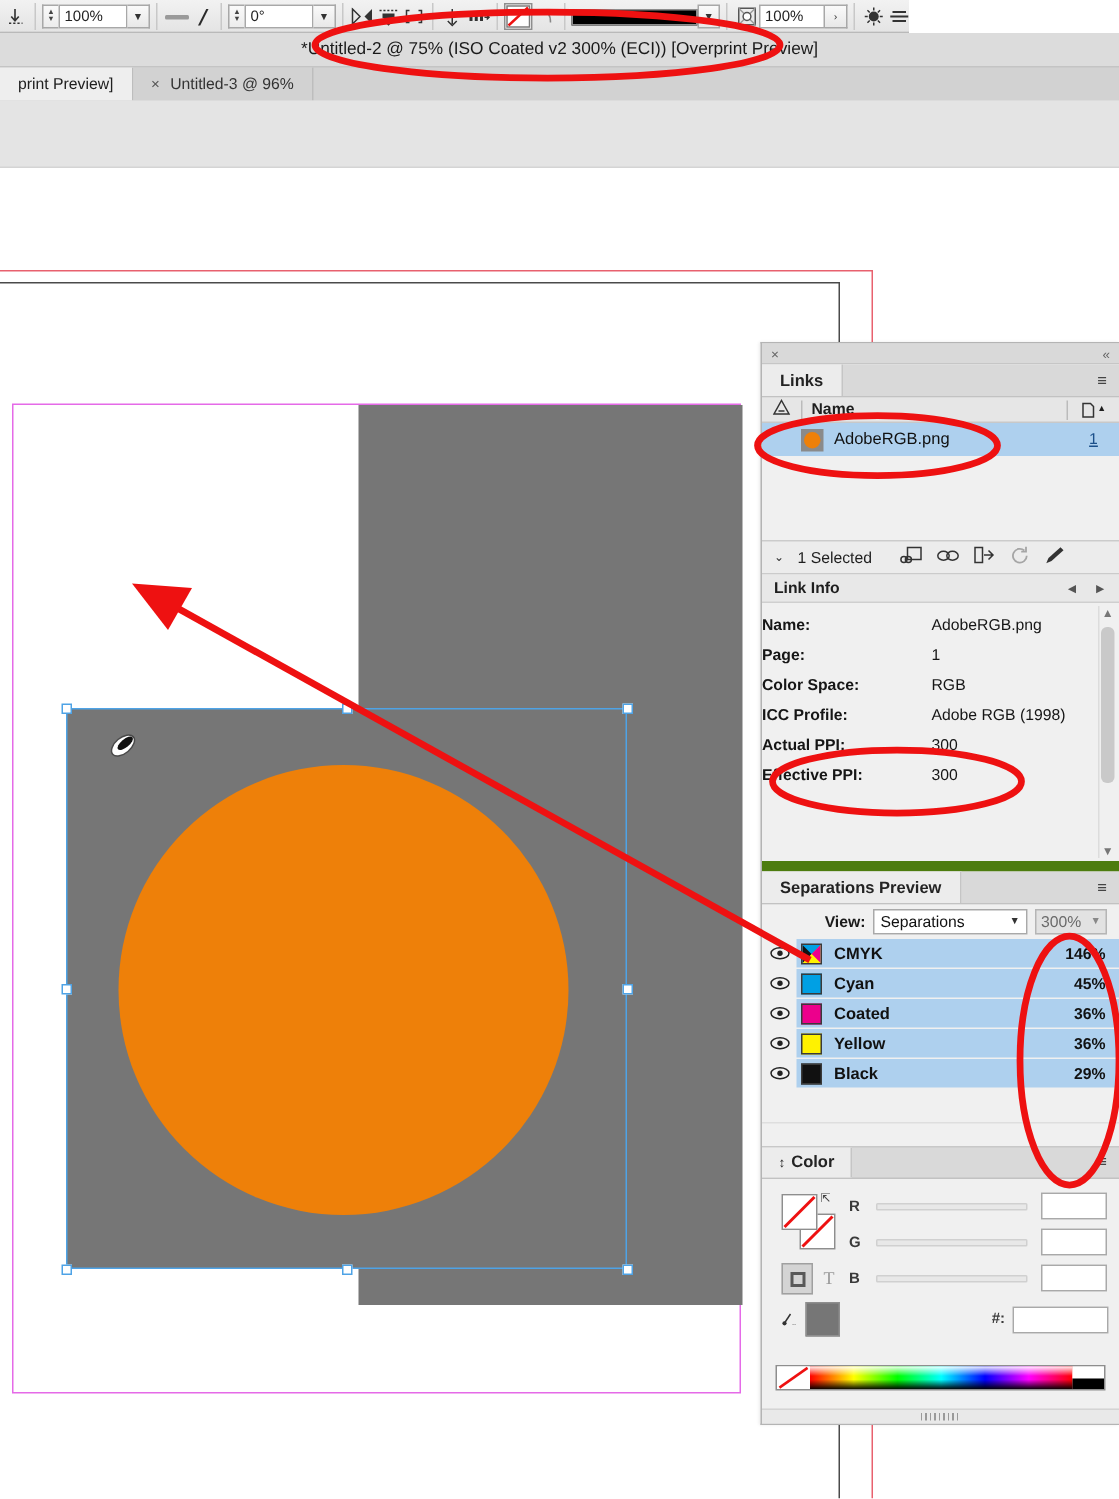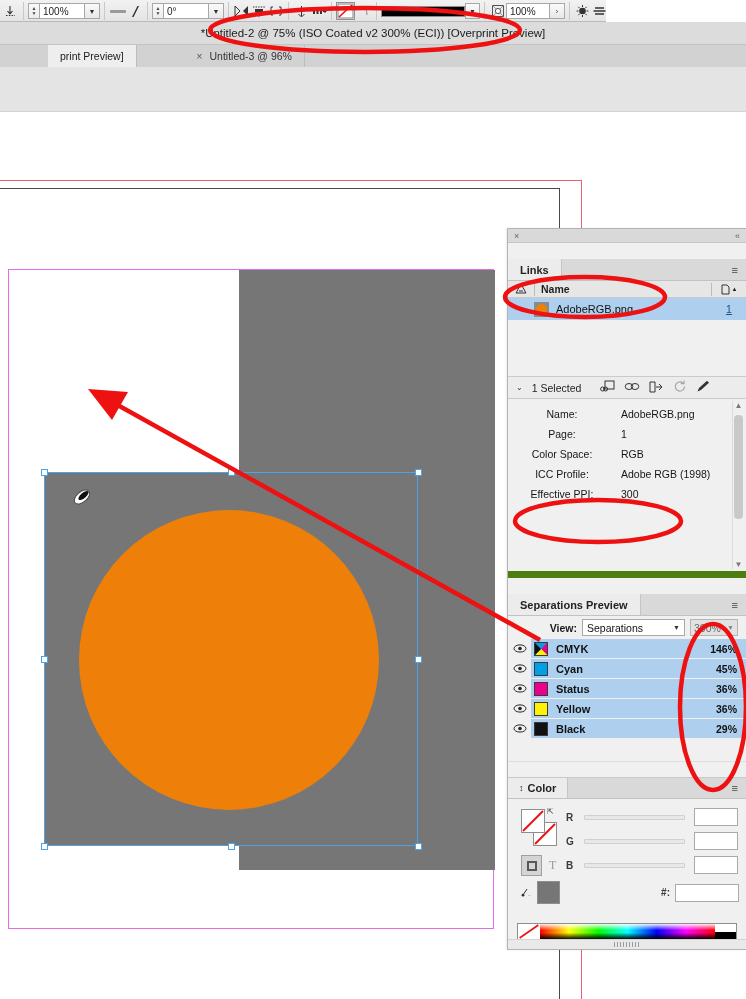--- a/index.html
+++ b/index.html
@@ -81,21 +81,20 @@
     display: flex; align-items: stretch;
     background: #d2d2d2;
     border-top: 1px solid #c4c4c4;
   }
   .tab {
     display: flex; align-items: center; gap: 7px;
     padding: 0 12px;
     font-size: 10.5px; color: #333;
     border-right: 1px solid #bdbdbd;
     background: #d2d2d2;
-    margin-left: 48px;
   }
   .tab.active { background: #eeeeee; color: #202020; }
   .tab-close { font-size: 10px; color: #555; }
 
   
   .chrome-band {
     position: absolute; left: 0; top: 67px;
     width: 746px; height: 45px;
     background: #e4e4e4;
     border-bottom: 1px solid #d4d4d4;
@@ -181,21 +180,20 @@
     border-bottom: 1px solid #c6c6c6;
   }
   .dock-x { font-size: 9px; color: #666; }
   .dock-cc { font-size: 9px; color: #666; }
 
   .panel { background: #f0f0f0; }
   .panel-tabrow {
     height: 22px; background: #d9d9d9;
     display: flex; align-items: stretch;
     border-bottom: 1px solid #c2c2c2;
-    margin-top: 16px;
   }
   .panel-tab {
     display: flex; align-items: center; padding: 0 12px;
     font-size: 11px; font-weight: bold; color: #232323;
     background: #ececec;
     border-right: 1px solid #c5c5c5;
   }
   .panel-menu {
     margin-left: auto; display: flex; align-items: center;
     padding: 0 8px; font-size: 11px; color: #444;
@@ -250,21 +248,21 @@
   .li-arrows { margin-left:auto; display:flex; gap:10px; font-size:9px; color:#555;}
   .linkinfo-body {
     height: 172px; background: #f0f0f0; position: relative;
     padding-top: 5px;
     overflow: hidden;
   }
   .li-row {
     display: flex; font-size: 10.5px; line-height: 20px;
     padding-right: 22px;
   }
-  .li-label { width: 108px; text-align: center; font-weight: normal; color:#161616; }
+  .li-label { width: 108px; text-align: left; font-weight: bold; color:#161616; }
   .li-val { padding-left: 5px; color:#161616; }
   .li-scroll {
     position: absolute; right: 2px; top: 2px; width: 12px; bottom: 2px;
     background: #f0f0f0; border-left: 1px solid #dcdcdc;
     display:flex; flex-direction: column; align-items:center; justify-content: space-between;
     font-size: 8px; color:#777;
   }
   .li-thumbbar { position:absolute; right:3px; top:16px; width:9px; height:104px; background:#c9c9c9; border-radius:4px;}
 
   
@@ -590,39 +588,50 @@
               <path d="M11 0.5v3.2H7.8" stroke="#a5a5a5" fill="none" stroke-width="1.2"></path>
             </svg>
         </span>
         <span class="lt-ic">
           <svg width="14" height="13" viewBox="0 0 14 13">
               <path d="M1.5 11.5 3 8 11 0.8 13 2.8 5 10Z" fill="#333"></path>
             </svg>
         </span>
       </div>
 
+      <div class="linkinfo-head">
+        <span>Link Info</span>
+        <span class="li-arrows">
+          <span>◄</span>
+          <span>►</span>
+        </span>
+      </div>
 
       <div class="linkinfo-body">
         <div class="li-row">
           <span class="li-label">Name:</span>
           <span class="li-val">AdobeRGB.png</span>
         </div>
         <div class="li-row">
           <span class="li-label">Page:</span>
           <span class="li-val">1</span>
         </div>
         <div class="li-row">
         </div>
         <div class="li-row">
           <span class="li-label">Color Space:</span>
           <span class="li-val">RGB</span>
         </div>
         <div class="li-row">
           <span class="li-label">ICC Profile:</span>
           <span class="li-val">Adobe RGB (1998)</span>
+        </div>
+        <div class="li-row">
+          <span class="li-label">Actual PPI:</span>
+          <span class="li-val">300</span>
         </div>
         <div class="li-row">
           <span class="li-label">Effective PPI:</span>
           <span class="li-val">300</span>
         </div>
 
         <div class="li-scroll">
           <span>▲</span>
           <span>▼</span>
         </div>
@@ -681,21 +690,21 @@
           <span class="sep-val">45%</span>
         </div>
         <div class="sep-row">
           <span class="sep-eye">
             <svg width="14" height="9" viewBox="0 0 14 9">
                 <ellipse cx="7" cy="4.5" rx="6" ry="3.6" fill="none" stroke="#222"></ellipse>
                 <circle cx="7" cy="4.5" r="1.8" fill="#222"></circle>
               </svg>
           </span>
           <span class="sep-chip" style="background:#ec008c;"></span>
-          <span class="sep-name">Status</span>
+          <span class="sep-name">Coated</span>
           <span class="sep-val">36%</span>
         </div>
         <div class="sep-row">
           <span class="sep-eye">
             <svg width="14" height="9" viewBox="0 0 14 9">
                 <ellipse cx="7" cy="4.5" rx="6" ry="3.6" fill="none" stroke="#222"></ellipse>
                 <circle cx="7" cy="4.5" r="1.8" fill="#222"></circle>
               </svg>
           </span>
           <span class="sep-chip" style="background:#fff200;"></span>

